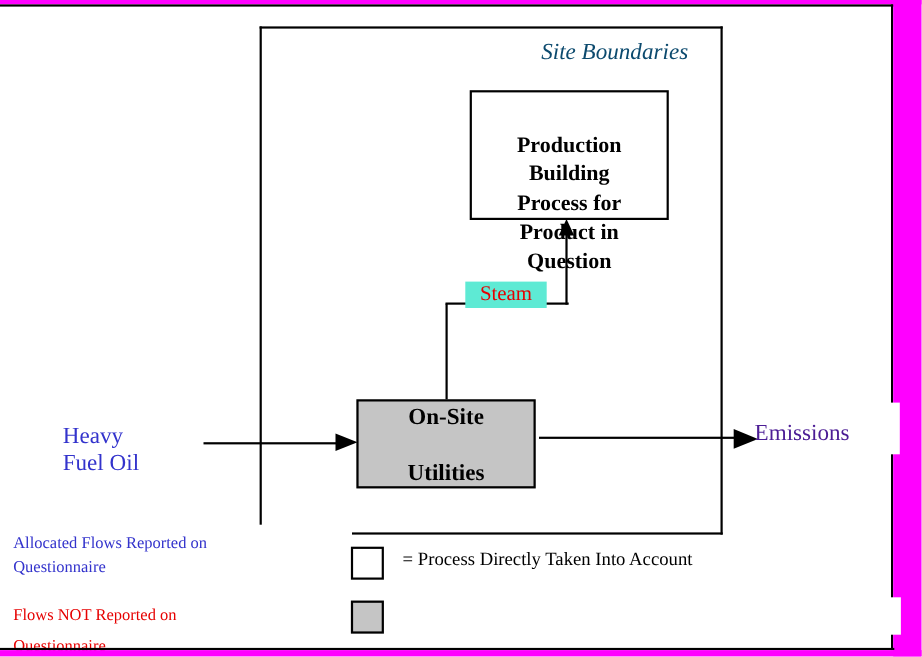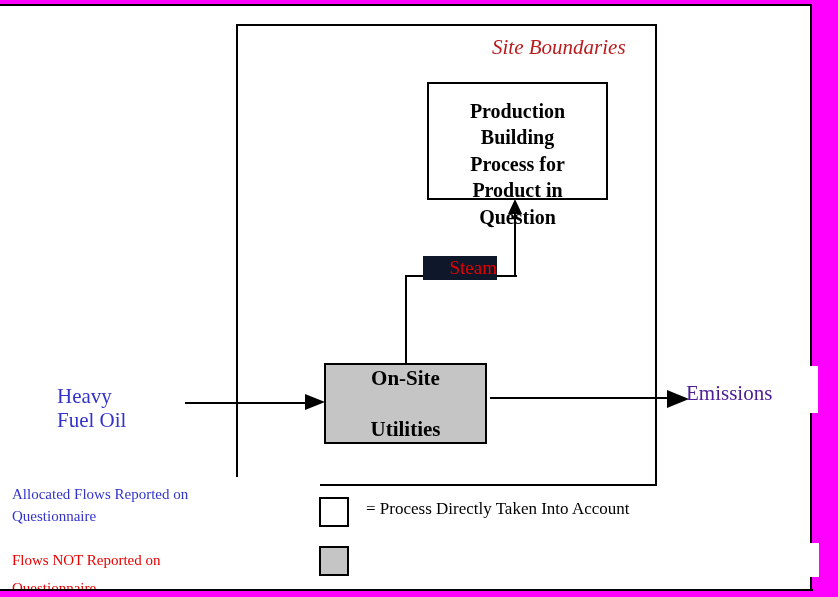--- a/index.html
+++ b/index.html
@@ -10,42 +10,42 @@
   }
   .line{position:absolute;background:#000;}
   
   .frame{position:absolute;background:#FF00FF;z-index:10;}
   .frame-line{position:absolute;background:#000;z-index:10;}
   .notch{position:absolute;background:#fff;z-index:11;}
   
   .site-line{position:absolute;background:#000;z-index:1;}
   .site-label{
     position:absolute;left:492px;top:35px;
-    font-style:italic;font-size:21px;color:#b91c1c;white-space:nowrap;z-index:2;
+    font-style:italic;font-size:21px;color:#0c4a6e;white-space:nowrap;z-index:2;
   }
   
   .prod-box{
     position:absolute;left:427px;top:82px;width:177px;height:114px;
     border:2px solid #000;background:#fff;z-index:2;
   }
   .prod-text{
     width:100%;text-align:center;font-weight:bold;font-size:20px;line-height:26.4px;
-    padding-top:14px;color:#000;
+    padding-top:14px;color:#000;margin-top:21px;
   }
   
   .util-box{
     position:absolute;left:324px;top:363px;width:159px;height:77px;
     border:2px solid #000;display:flex;flex-direction:column;
     align-items:center;justify-content:space-between;z-index:2;
   }
   .util-text{font-weight:bold;font-size:21px;line-height:26px;text-align:center;color:#000;}
   
   .steam-label{
     position:absolute;left:423px;top:256px;width:74px;height:24px;
-    background:#0f172a;text-align:right;font-size:19px;line-height:24px;z-index:3;white-space:nowrap;
+    background:#5eead4;text-align:center;font-size:19px;line-height:24px;z-index:3;white-space:nowrap;
   }
   .arrow-up{
     position:absolute;width:0;height:0;
     border-left:7px solid transparent;border-right:7px solid transparent;
     border-bottom:15px solid #000;z-index:3;
   }
   .arrow-right{
     position:absolute;width:0;height:0;
     border-top:9px solid transparent;border-bottom:9px solid transparent;
     border-left:22px solid #000;z-index:2;

